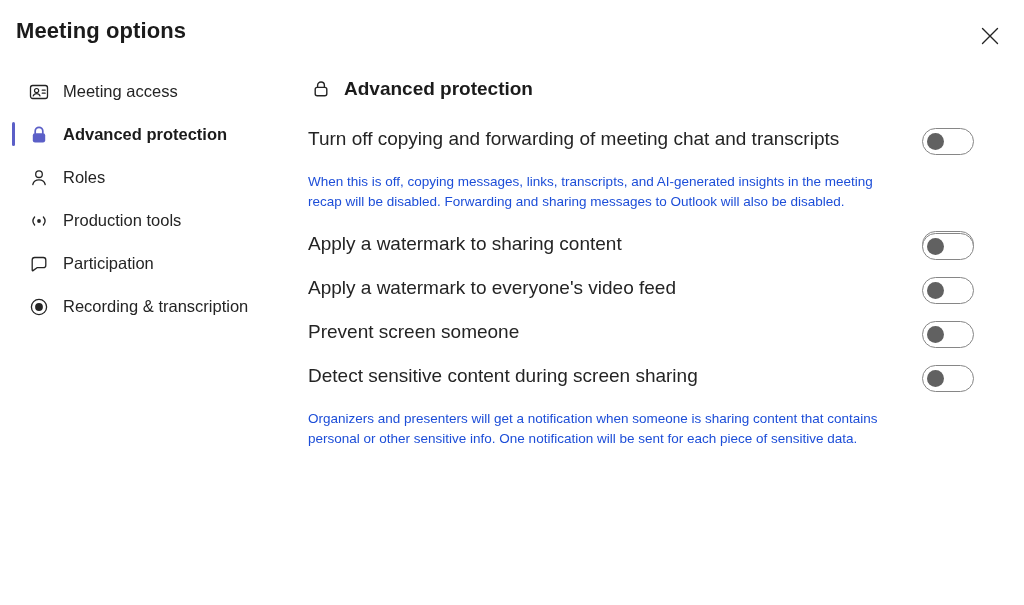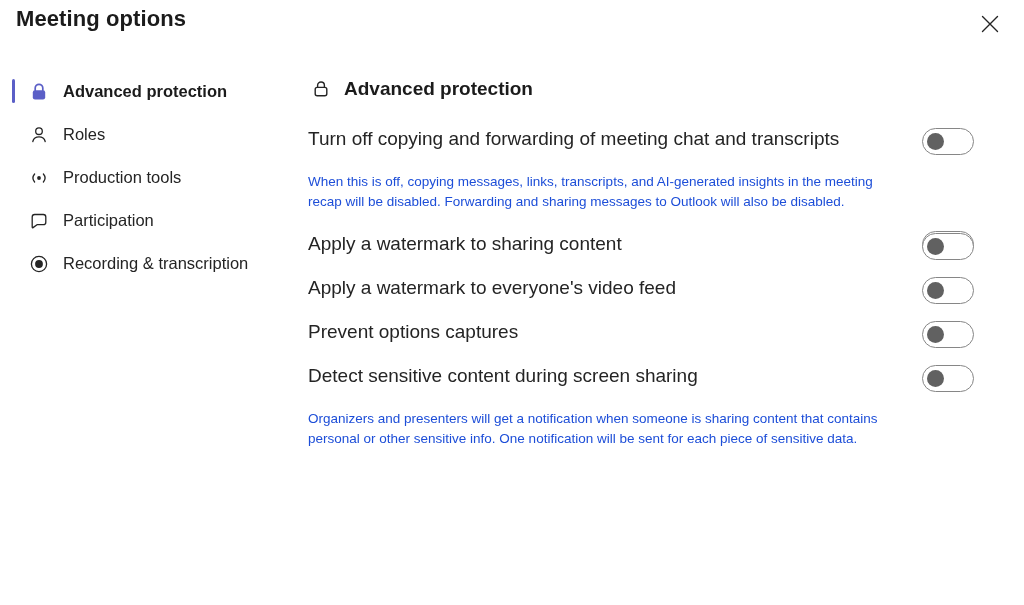--- a/index.html
+++ b/index.html
@@ -17,21 +17,21 @@
   #app {
     position: relative;
     width: 1024px;
     height: 605px;
     background: #ffffff;
   }
 
   
   .header {
     position: absolute;
-    top: 4px;
+    top: 16px;
     left: 0;
     width: 1024px;
     height: 48px;
   }
   .header-title {
     position: absolute;
     left: 16px;
     top: 2px;
     font-size: 22px;
     font-weight: bold;
@@ -174,20 +174,31 @@
     <div class="header-title">Meeting options</div>
     <button class="close-button">
       <svg width="18" height="18" viewBox="0 0 18 18" aria-hidden="true">
         <path d="M1.5 1.5 L16.5 16.5 M16.5 1.5 L1.5 16.5" stroke="#242424" stroke-width="1.4" fill="none" stroke-linecap="round"></path>
       </svg>
     </button>
   </div>
 
   <div class="sidebar">
 
+    <div class="nav-item">
+      <span class="nav-icon">
+        <svg width="22" height="22" viewBox="0 0 22 22" aria-hidden="true">
+          <rect x="2.5" y="4.5" width="17" height="13" rx="2.2" fill="none" stroke="#242424" stroke-width="1.3"></rect>
+          <circle cx="8.6" cy="9.6" r="2.1" fill="none" stroke="#242424" stroke-width="1.2"></circle>
+          <path d="M5.2 15.0c0.6-1.7 2.0-2.4 3.4-2.4s2.8 0.7 3.4 2.4" fill="none" stroke="#242424" stroke-width="1.2" stroke-linecap="round"></path>
+          <path d="M14.2 9.2h3.0 M14.2 12.2h3.0" stroke="#242424" stroke-width="1.2" stroke-linecap="round"></path>
+        </svg>
+      </span>
+      <span class="nav-label">Meeting access</span>
+    </div>
 
     <div class="nav-item selected">
       <span class="nav-icon">
         <svg width="22" height="22" viewBox="0 0 22 22" aria-hidden="true">
           <path d="M7.2 9.2V7.1a3.8 3.8 0 0 1 7.6 0v2.1" fill="none" stroke="#5b5fc7" stroke-width="1.7" stroke-linecap="round"></path>
           <rect x="4.8" y="9.2" width="12.4" height="9.2" rx="2.2" fill="#5b5fc7"></rect>
         </svg>
       </span>
       <span class="nav-label">Advanced protection</span>
     </div>
@@ -269,21 +280,21 @@
     </div>
 
     <div class="option-row" style="margin-bottom:22px;">
       <div class="option-label">Apply a watermark to everyone's video feed</div>
       <div class="toggle">
           <span class="knob"></span>
         </div>
     </div>
 
     <div class="option-row" style="margin-bottom:22px;">
-      <div class="option-label">Prevent options captures</div>
+      <div class="option-label">Prevent screen someone</div>
       <div class="toggle">
           <span class="knob"></span>
         </div>
     </div>
 
     <div class="option-row">
       <div class="option-label">Detect sensitive content during screen sharing</div>
       <div class="option-desc">Organizers and presenters will get a notification when someone is sharing content that contains personal or other sensitive info. One notification will be sent for each piece of sensitive data.</div>
       <div class="toggle">
           <span class="knob"></span>

